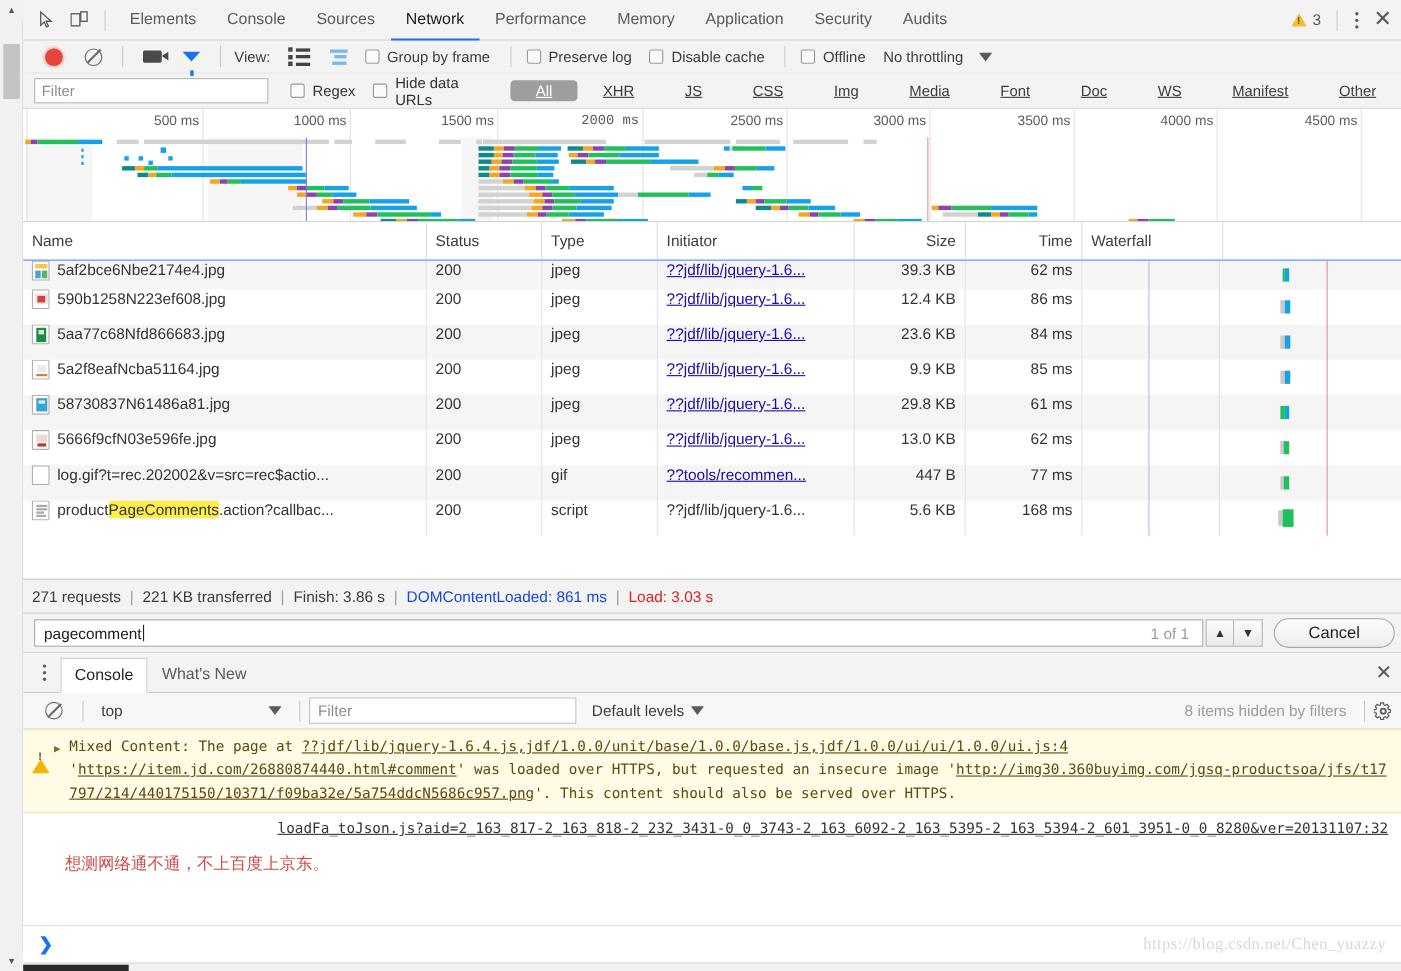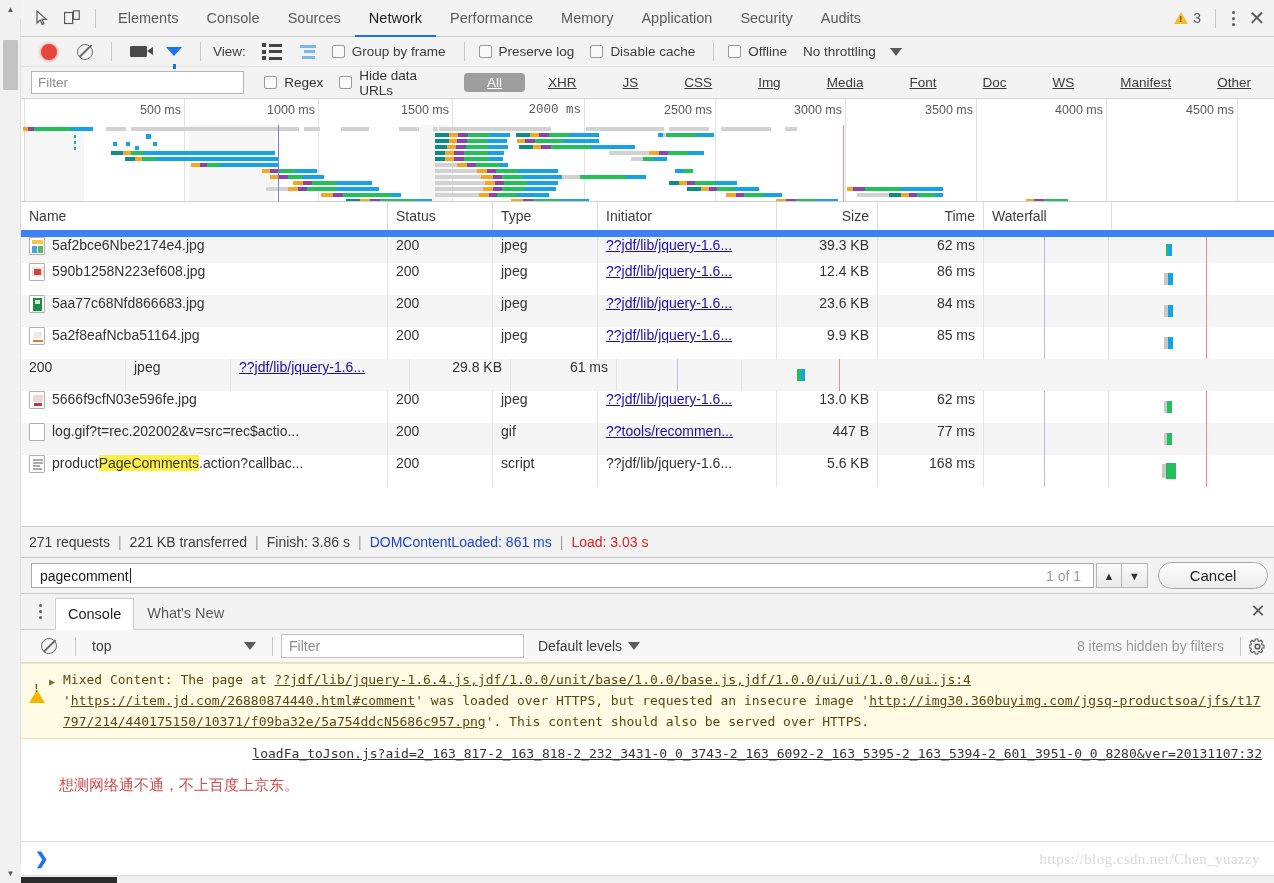--- a/index.html
+++ b/index.html
@@ -108,21 +108,21 @@
   .ov-tick span { position: absolute; right: 4px; top: 4px; font-size: 12.5px; color: #5a5a5a; white-space: nowrap; }
   .ov-canvas { position: absolute; left: 0; top: 26px; right: 0; bottom: 0; }
   .ov-bar { position: absolute; height: 4px; }
   .ov-line { position: absolute; top: 26px; bottom: 0; width: 1px; }
   .ov-line.blue { background: #7a7ae0; }
   .ov-line.red { background: #f58a8a; }
   .ov-grab { position: absolute; top: 26px; bottom: 0; background: rgba(0,0,0,0.035); }
 
   
   .tablewrap { flex: 1 1 auto; display: flex; flex-direction: column; overflow: hidden; position: relative;}
-  .thead { display: flex; height: 35px; background: #fff; border-bottom: 7px solid #3b82f6; flex: 0 0 35px;}
+  .thead { display: flex; height: 35px; background: #fff; border-bottom: 1px solid #3b82f6; flex: 0 0 35px;}
   .th {
     display: flex; align-items: center; padding: 0 8px; font-size: 14px; color: #3c3c3c;
     border-right: 1px solid #dcdcdc; white-space: nowrap;
   }
   .th.rt { justify-content: flex-end; }
   .tbody { flex: 1 1 auto; overflow: hidden; position: relative; }
   .trow { display: flex; height: 32px; align-items: center; font-size: 14px; color: #333; }
   .trow.alt { background: #f5f5f5; }
   .trow.first { height: 26px; }
   .td { padding: 0 8px; display: flex; align-items: flex-start; border-right: 1px solid #e4e4e4; height: 100%; white-space: nowrap; overflow: hidden;}
@@ -719,20 +719,27 @@
           <div class="wf">
             <div class="wf-line blue" style="left:60px;"></div>
             <div class="wf-line grey" style="left:124px;"></div>
             <div class="wf-bar" style="left:180px;width:4px;background:#c9c9c9;"></div>
             <div class="wf-bar" style="left:184px;width:5px;background:#17a2e8;"></div>
             <div class="wf-line red" style="left:222px;"></div>
           </div>
         </div>
 
         <div class="trow alt">
+          <div class="td name" style="width:367px;">
+            <span class="fileicon">
+                <span class="px" style="left:3px;top:2px;width:10px;height:12px;background:#3aa0d8;"></span>
+                <span class="px" style="left:5px;top:4px;width:6px;height:3px;background:#d6eefa;"></span>
+              </span>
+            <span>58730837N61486a81.jpg</span>
+          </div>
           <div class="td" style="width:105px;">200</div>
           <div class="td" style="width:105px;">jpeg</div>
           <div class="td" style="width:179px;">
               <span class="ilink">??jdf/lib/jquery-1.6...</span>
             </div>
           <div class="td rt" style="width:101px;">29.8 KB</div>
           <div class="td rt" style="width:106px;">61 ms</div>
           <div class="wf">
             <div class="wf-line blue" style="left:60px;"></div>
             <div class="wf-line grey" style="left:124px;"></div>

